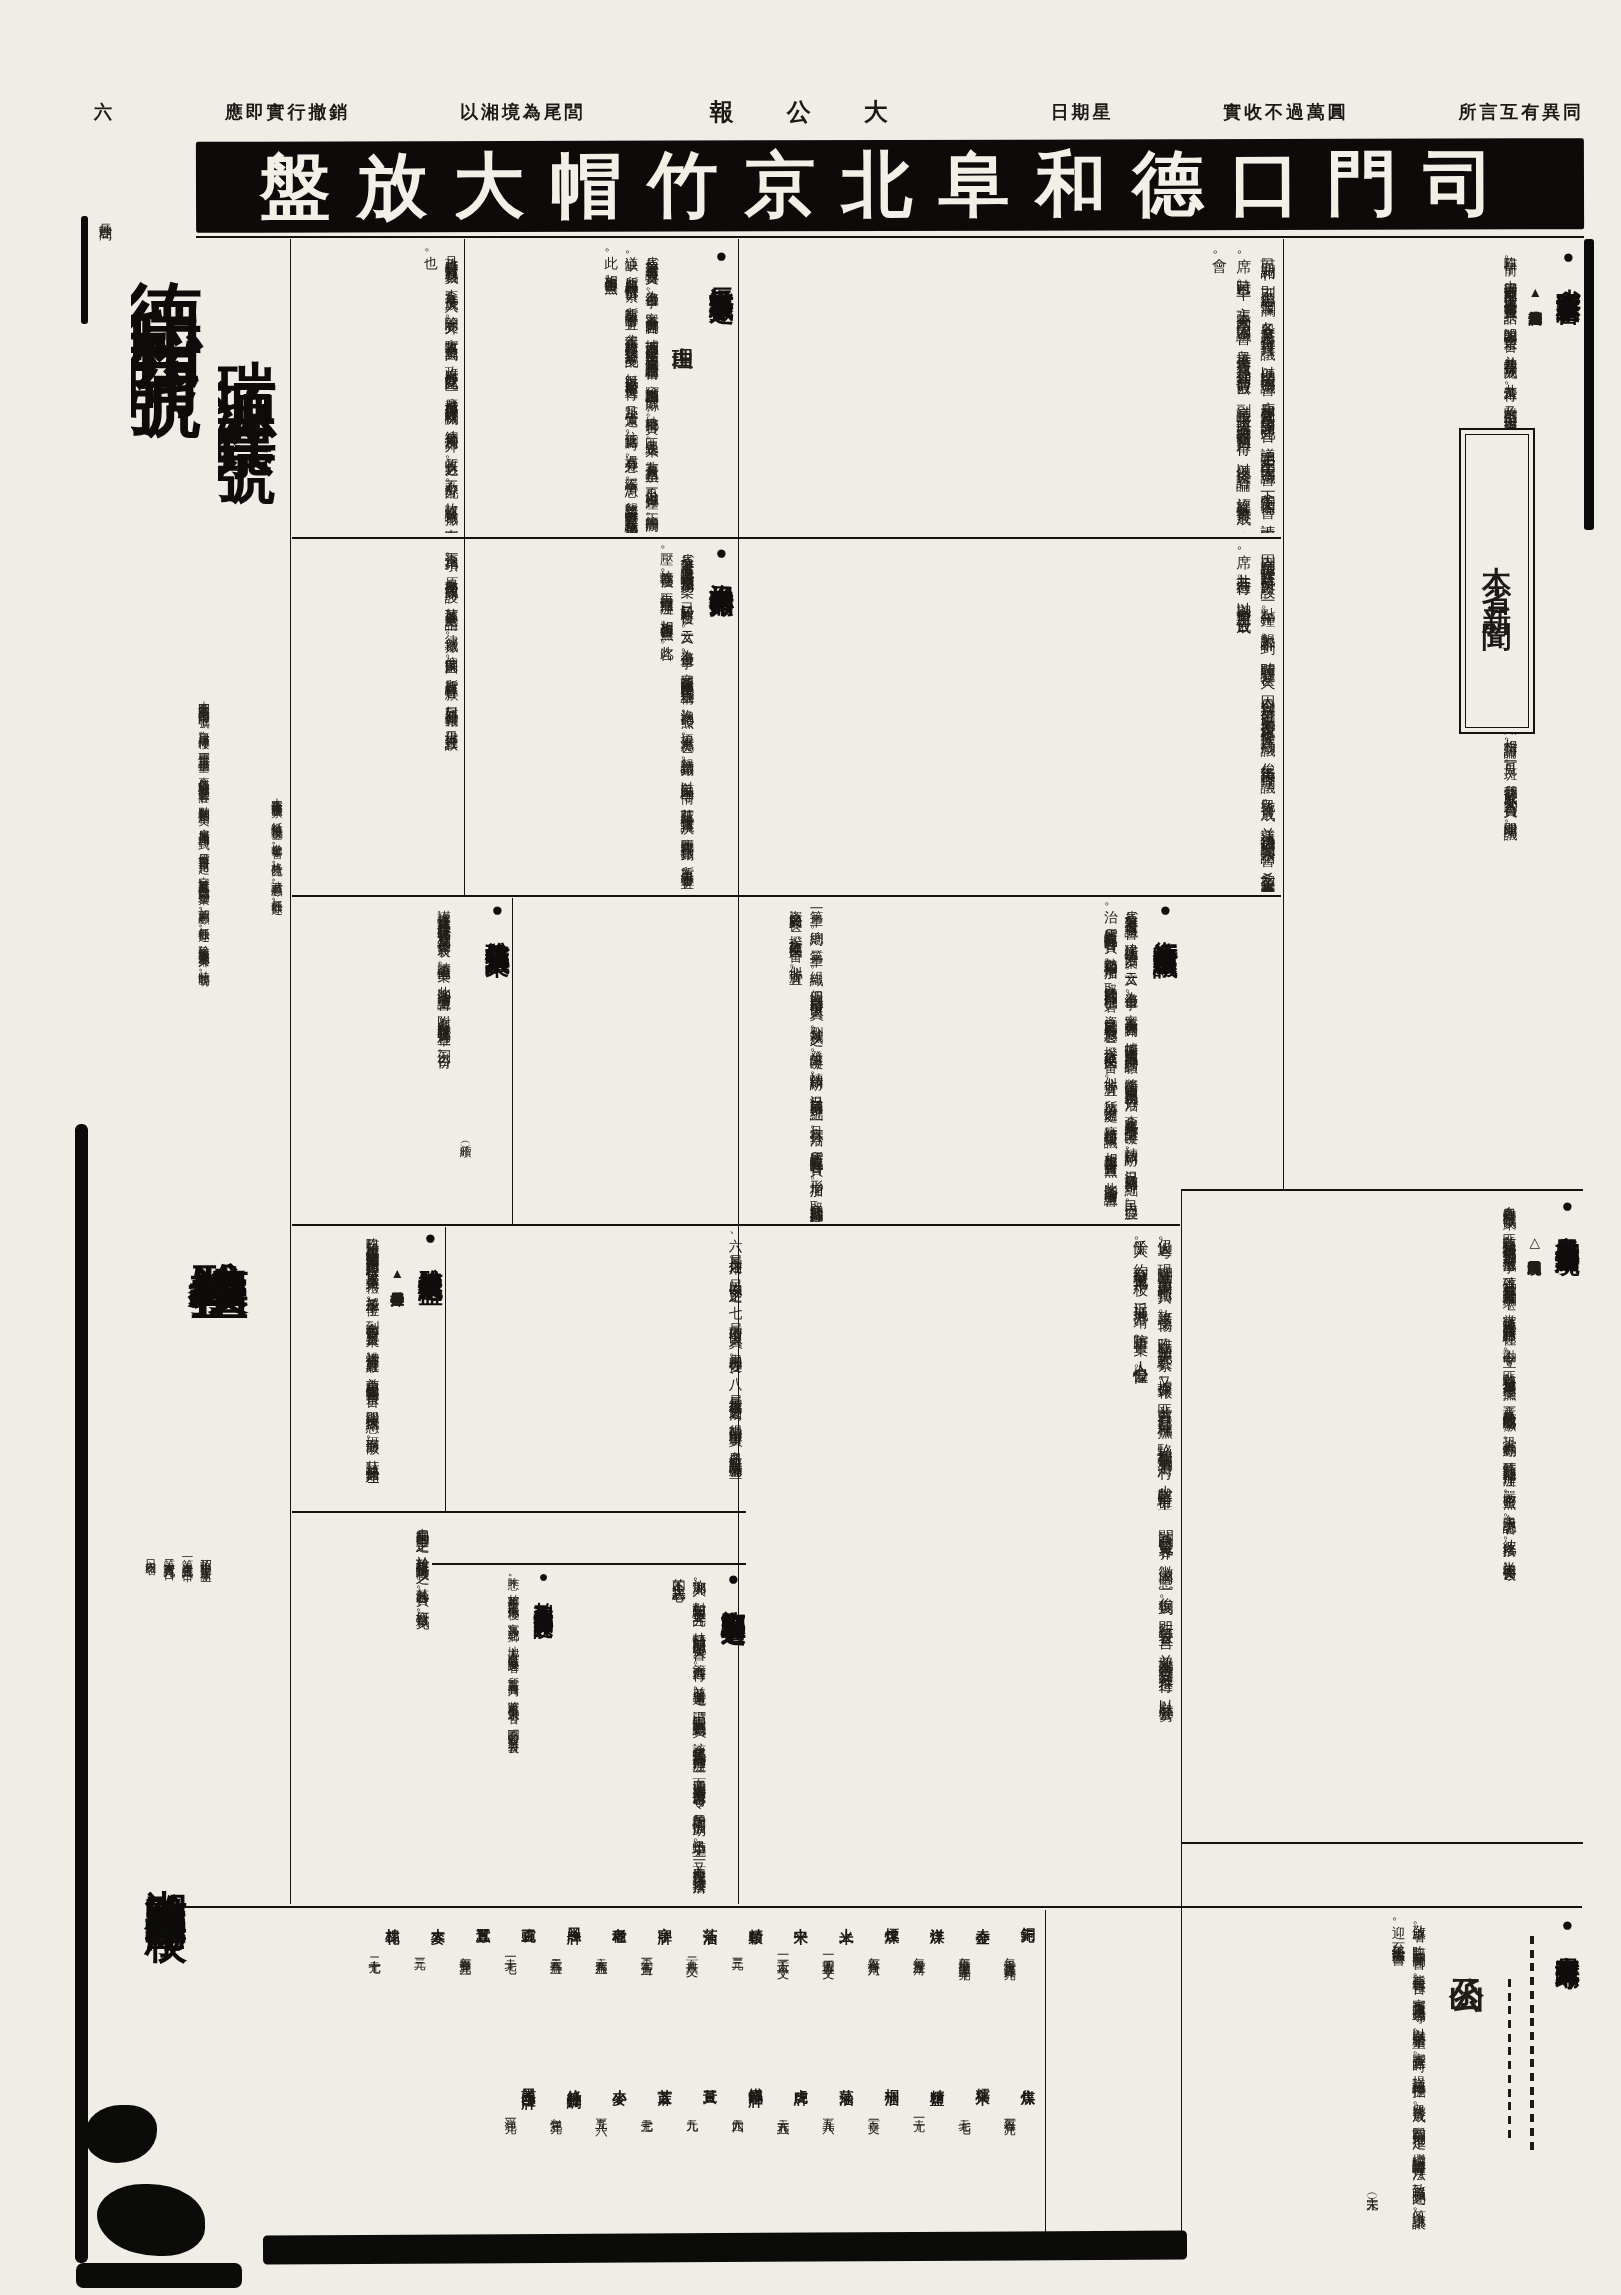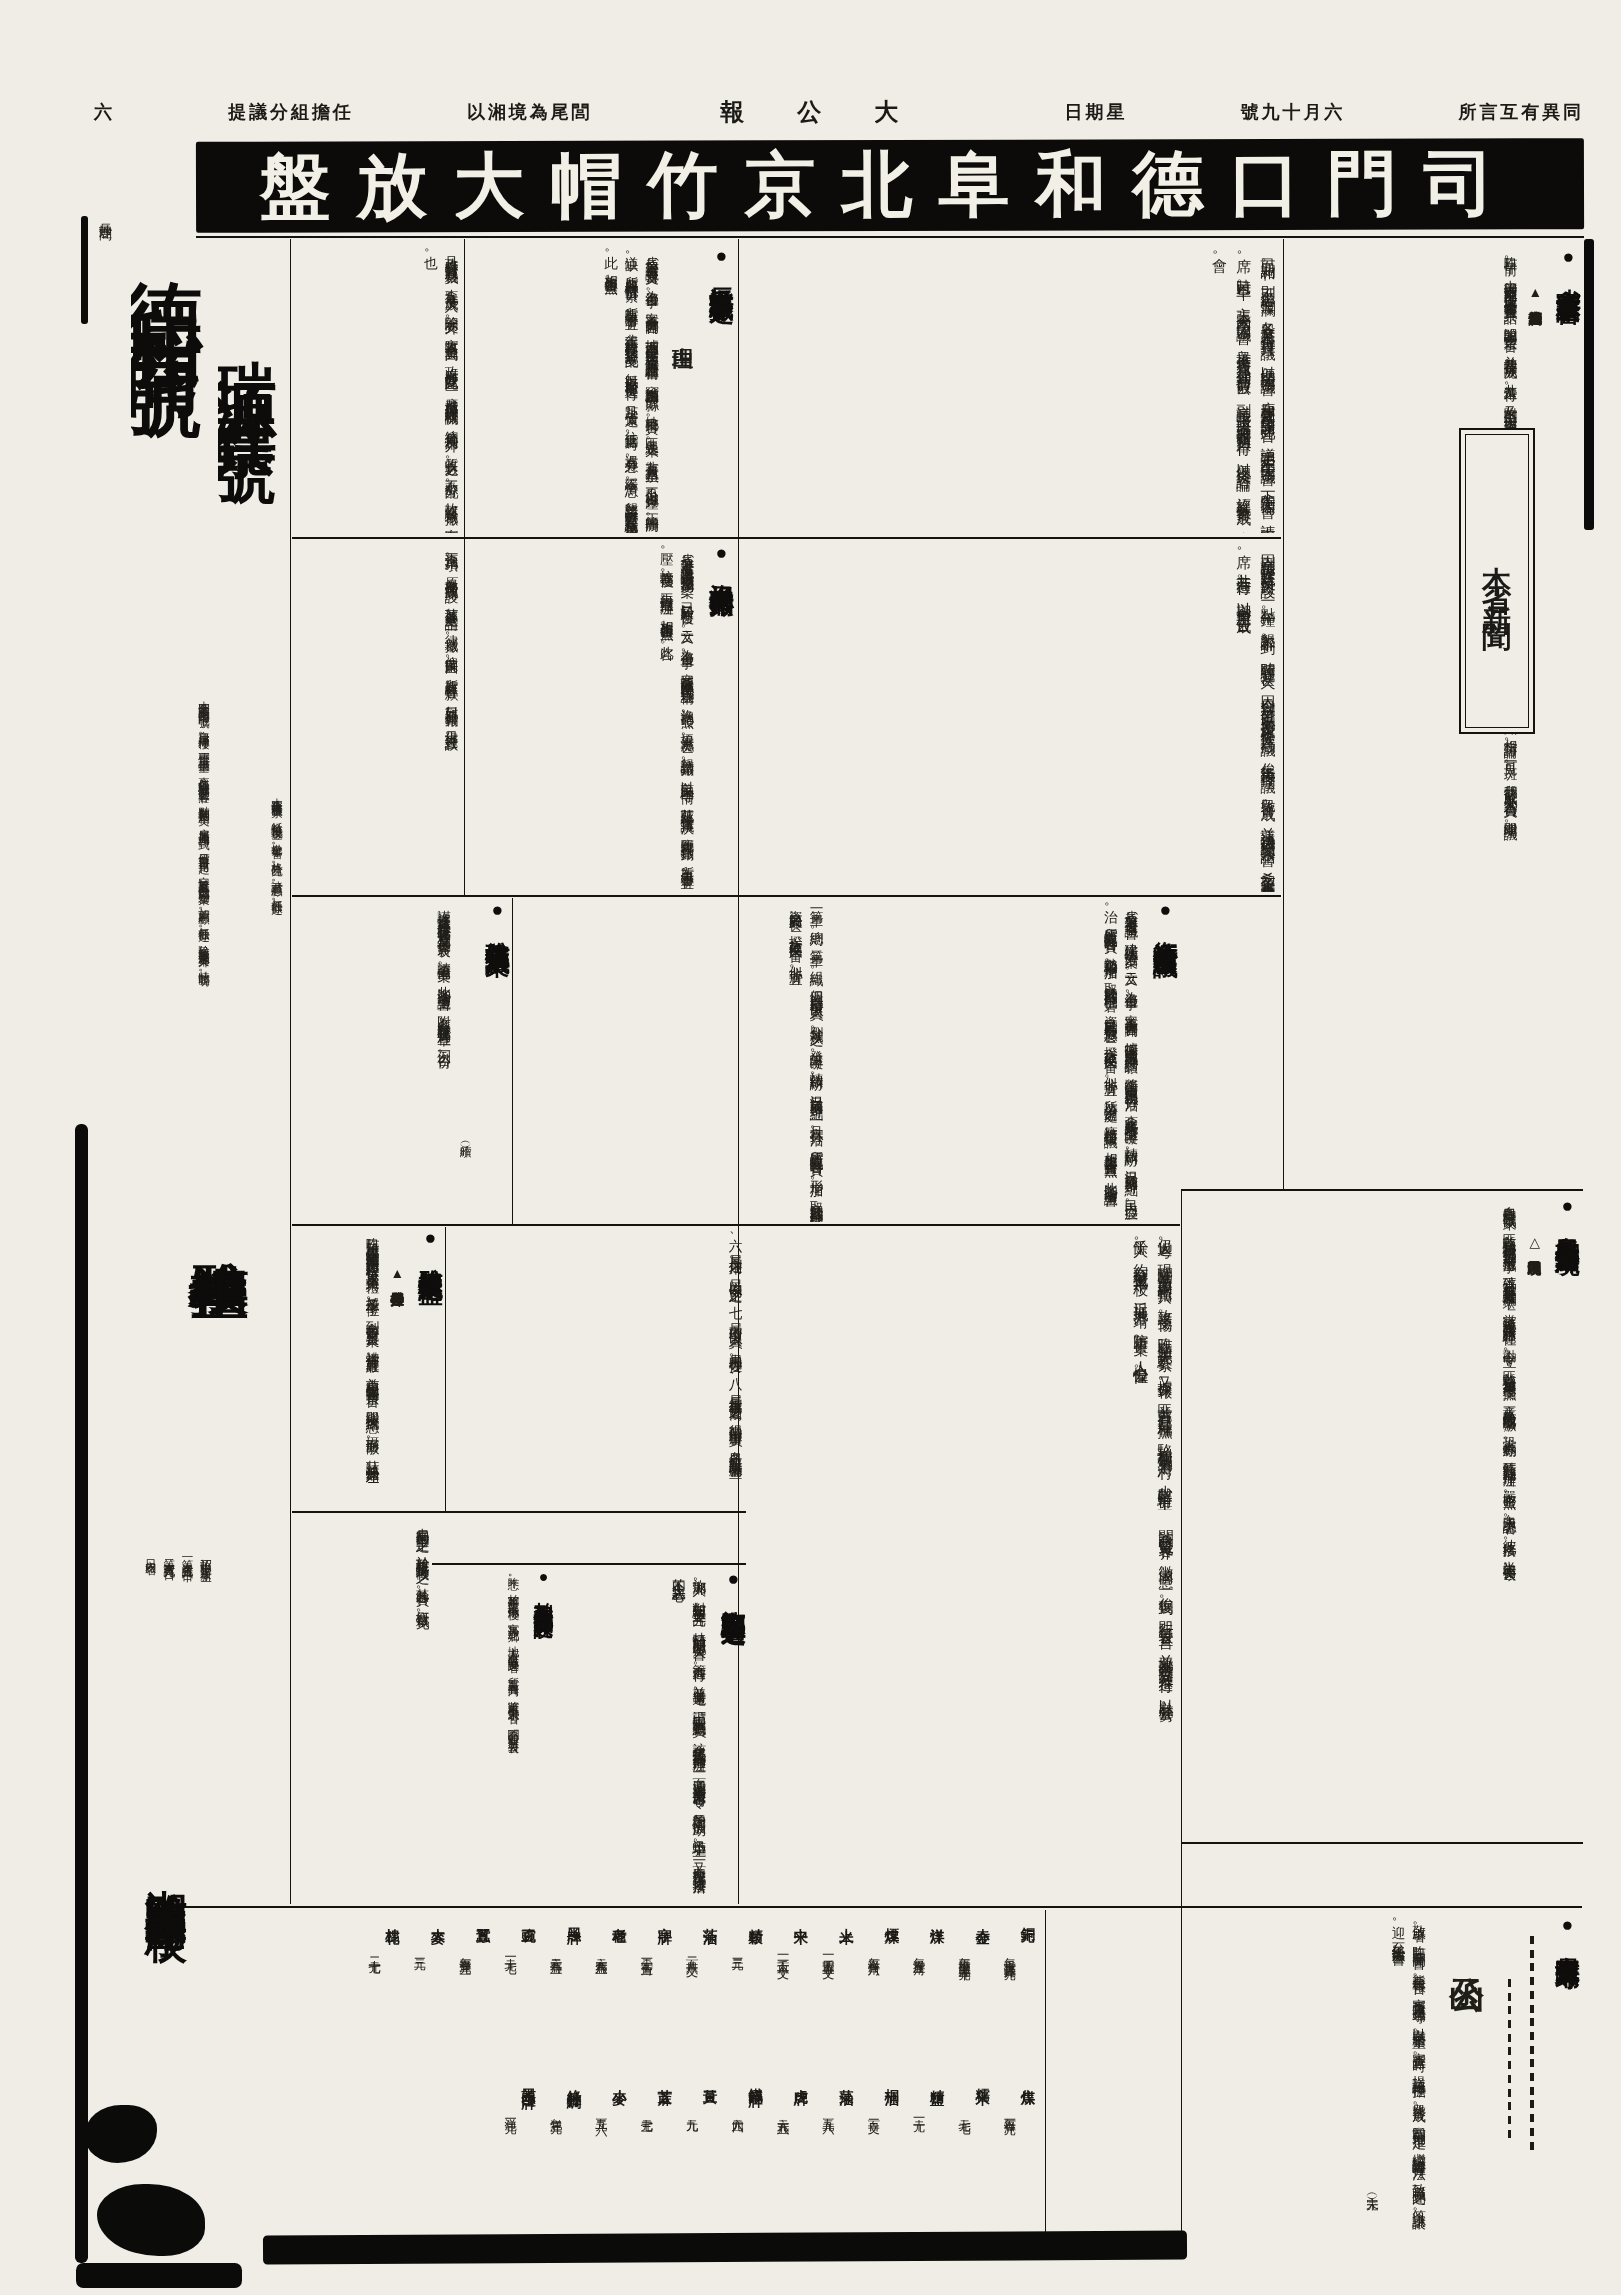--- a/index.html
+++ b/index.html
@@ -51,25 +51,25 @@
   .gh-label{font-size:35px;font-weight:900;padding-top:36px;margin:0 13px;}
   .endmk{font-size:12.3px;padding-top:274px;margin-left:5.8px;}
 </style>
 </head>
 <body>
 
 <div id="page">
 
   <div id="mast" class="abs" style="left:94px;top:89px;width:1490px;height:46px;">
     <span>六</span>
-    <span>提議分組擔任</span>
+    <span>應即實行撤銷</span>
     <span>以湘境為尾閭</span>
     <span class="paper">報公大</span>
     <span>日期星</span>
-    <span>號九十月六</span>
+    <span>實收不過萬圓</span>
     <span>所言互有異同</span>
   </div>
 
   <div id="banner" class="abs" style="left:196px;top:140px;width:1388px;height:91px;">
     <span>盤放大帽竹京北阜和德口門司</span>
   </div>
   <div class="hr" style="left:196px;top:236px;width:1388px;"></div>
 
   <div class="hr" style="left:292px;top:537px;width:989px;"></div>
   <div class="hr" style="left:292px;top:895px;width:989px;"></div>

